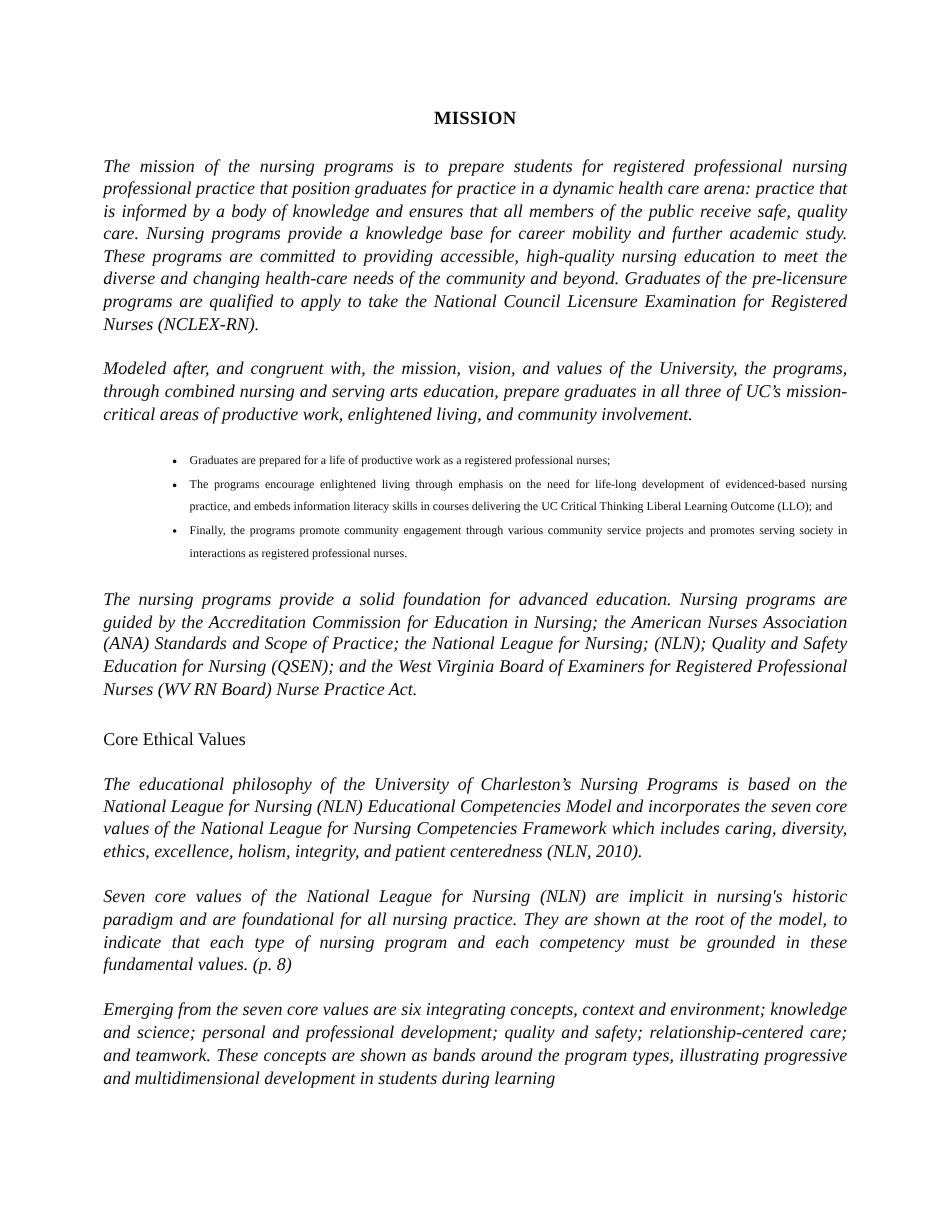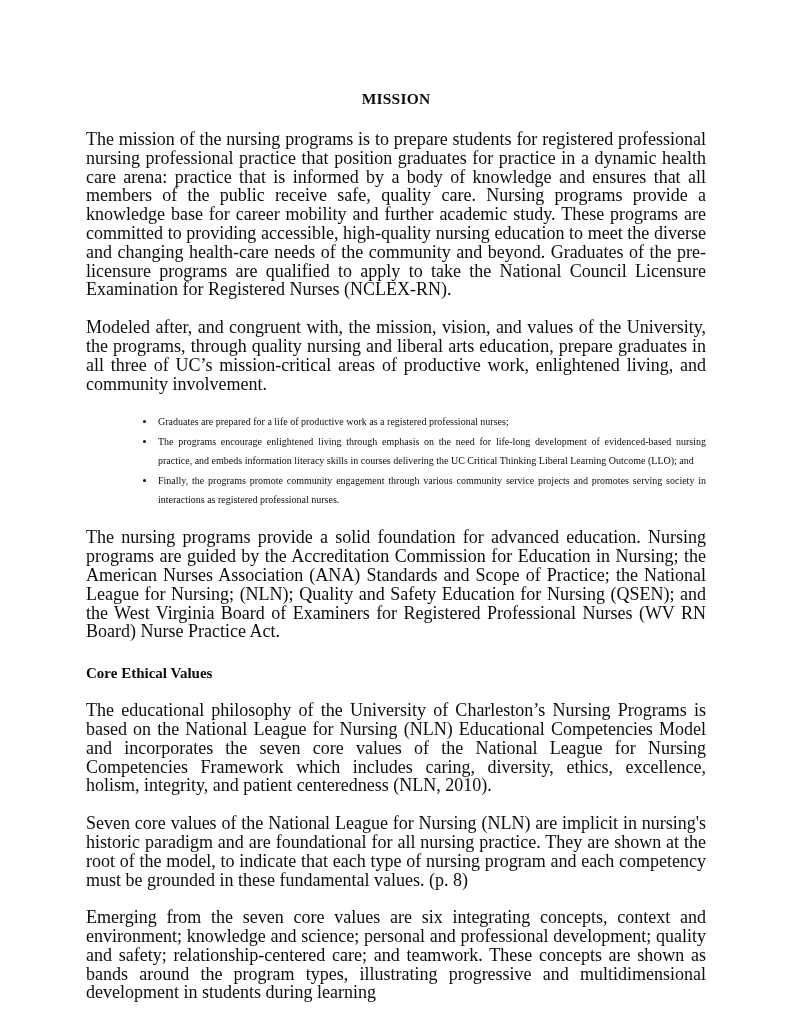--- a/index.html
+++ b/index.html
@@ -22,28 +22,29 @@
     background: #ffffff;
   }
   .doc-title {
     text-align: center;
     font-weight: bold;
     font-size: 15.5px;
     letter-spacing: 0.2px;
     margin: 0 0 22px 0;
   }
   .para {
-    font-size: 18px;
+    font-size: 15px;
     line-height: 18.8px;
     text-align: justify;
     margin: 0 0 19px 0;
+    font-style: italic;
   }
   .section-heading {
     font-size: 15px;
-    font-weight: bold;
+    font-weight: normal;
     text-align: left;
     margin: 24px 0 19px 0;
   }
   ul.bullet-list {
     margin: 20px 0 19px 0;
     padding: 0 0 0 70px;
   }
   ul.bullet-list li {
     font-size: 10px;
     line-height: 18.8px;
@@ -55,21 +56,21 @@
 </style>
 </head>
 <body>
 
 <div class="page">
 
   <h1 class="doc-title">MISSION</h1>
 
   <p class="para">The mission of the nursing programs is to prepare students for registered professional nursing professional practice that position graduates for practice in a dynamic health care arena: practice that is informed by a body of knowledge and ensures that all members of the public receive safe, quality care.  Nursing programs provide a knowledge base for career mobility and further academic study.  These programs are committed to providing accessible, high-quality nursing education to meet the diverse and changing health-care needs of the community and beyond.  Graduates of the pre-licensure programs are qualified to apply to take the National Council Licensure Examination for Registered Nurses (NCLEX-RN).</p>
 
-  <p class="para">Modeled after, and congruent with, the mission, vision, and values of the University,  the programs, through quality nursing and liberal arts education, prepare graduates in all three of UC’s mission-critical areas of productive work, enlightened living, and community involvement.</p>
+  <p class="para">Modeled after, and congruent with, the mission, vision, and values of the University,  the programs, through combined nursing and serving arts education, prepare graduates in all three of UC’s mission-critical areas of productive work, enlightened living, and community involvement.</p>
 
   <ul class="bullet-list">
     <li>Graduates are prepared for a life of productive work as a registered professional nurses;</li>
     <li>The programs encourage enlightened living through emphasis on the need for life-long development of evidenced-based nursing practice, and embeds information literacy skills in courses delivering the UC Critical Thinking Liberal Learning Outcome (LLO); and</li>
     <li>Finally, the programs promote community engagement through various community service projects and promotes serving society in interactions as registered professional nurses.</li>
   </ul>
 
   <p class="para">The nursing programs provide a solid foundation for advanced education.  Nursing programs are guided by the Accreditation Commission for Education in Nursing; the American Nurses Association (ANA) Standards and Scope of Practice; the National League for Nursing; (NLN); Quality and Safety Education for Nursing (QSEN); and the West Virginia Board of Examiners for Registered Professional Nurses (WV RN Board) Nurse Practice Act.</p>
 
   <h2 class="section-heading">Core Ethical Values</h2>

